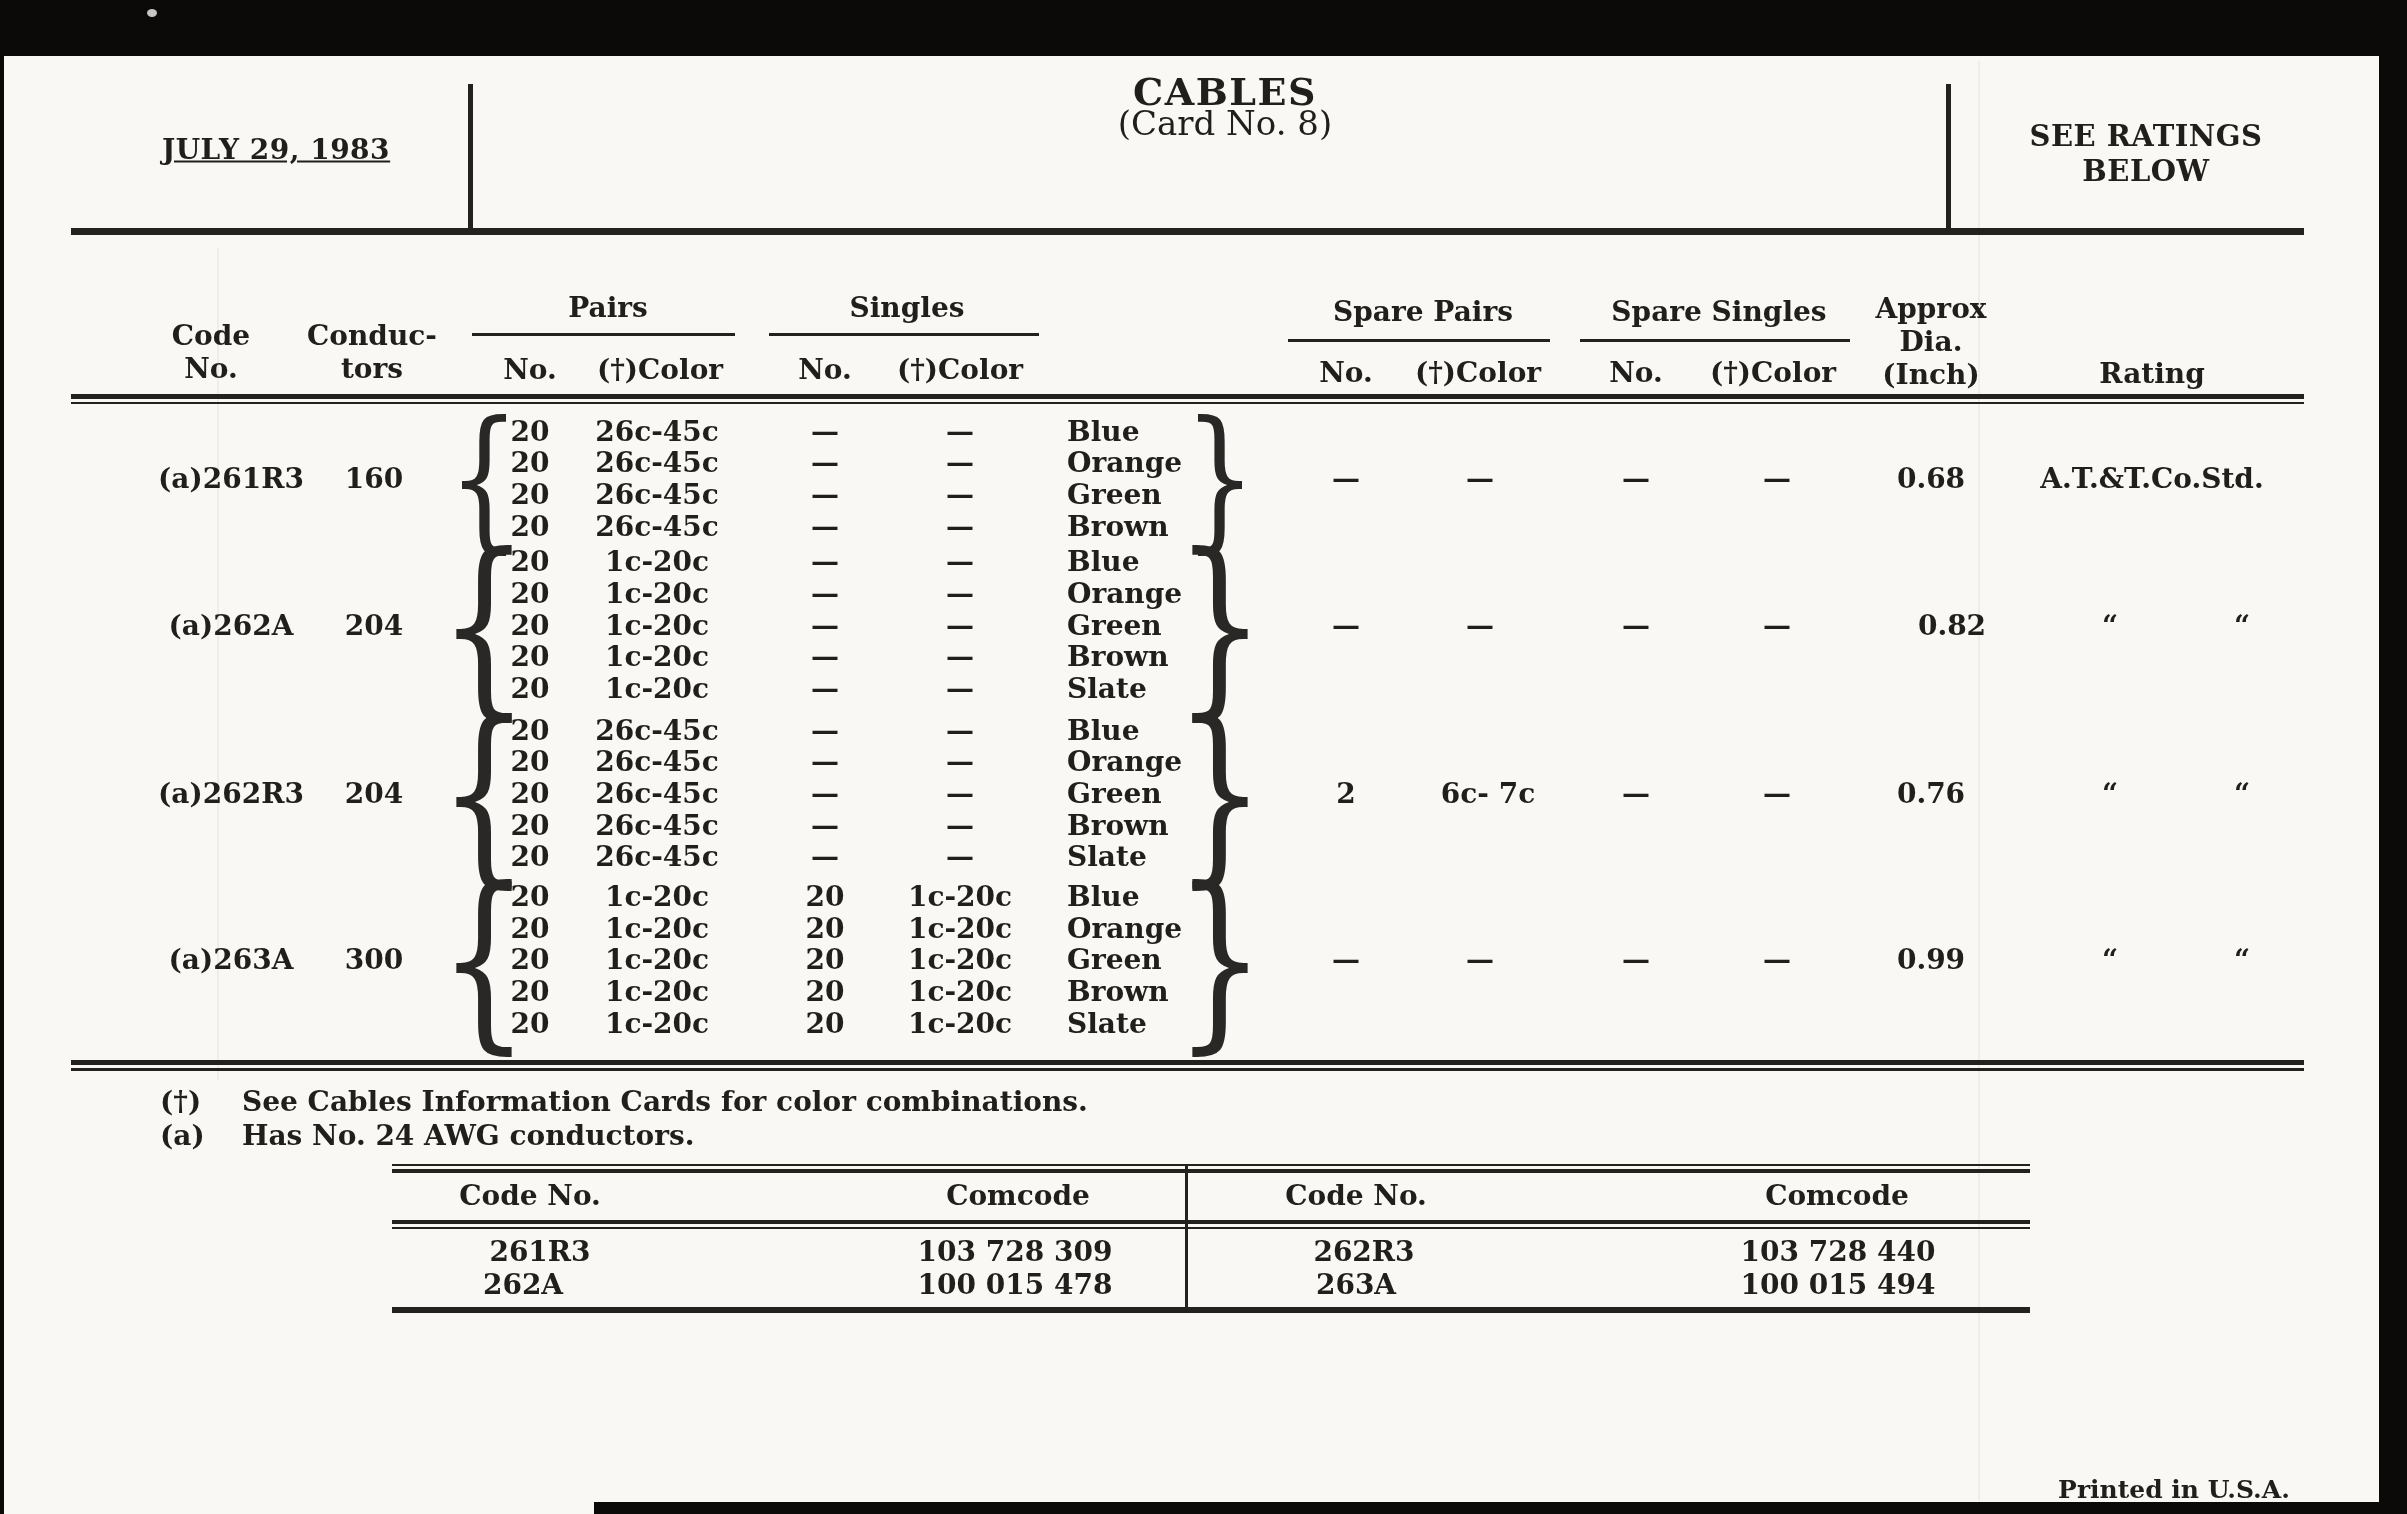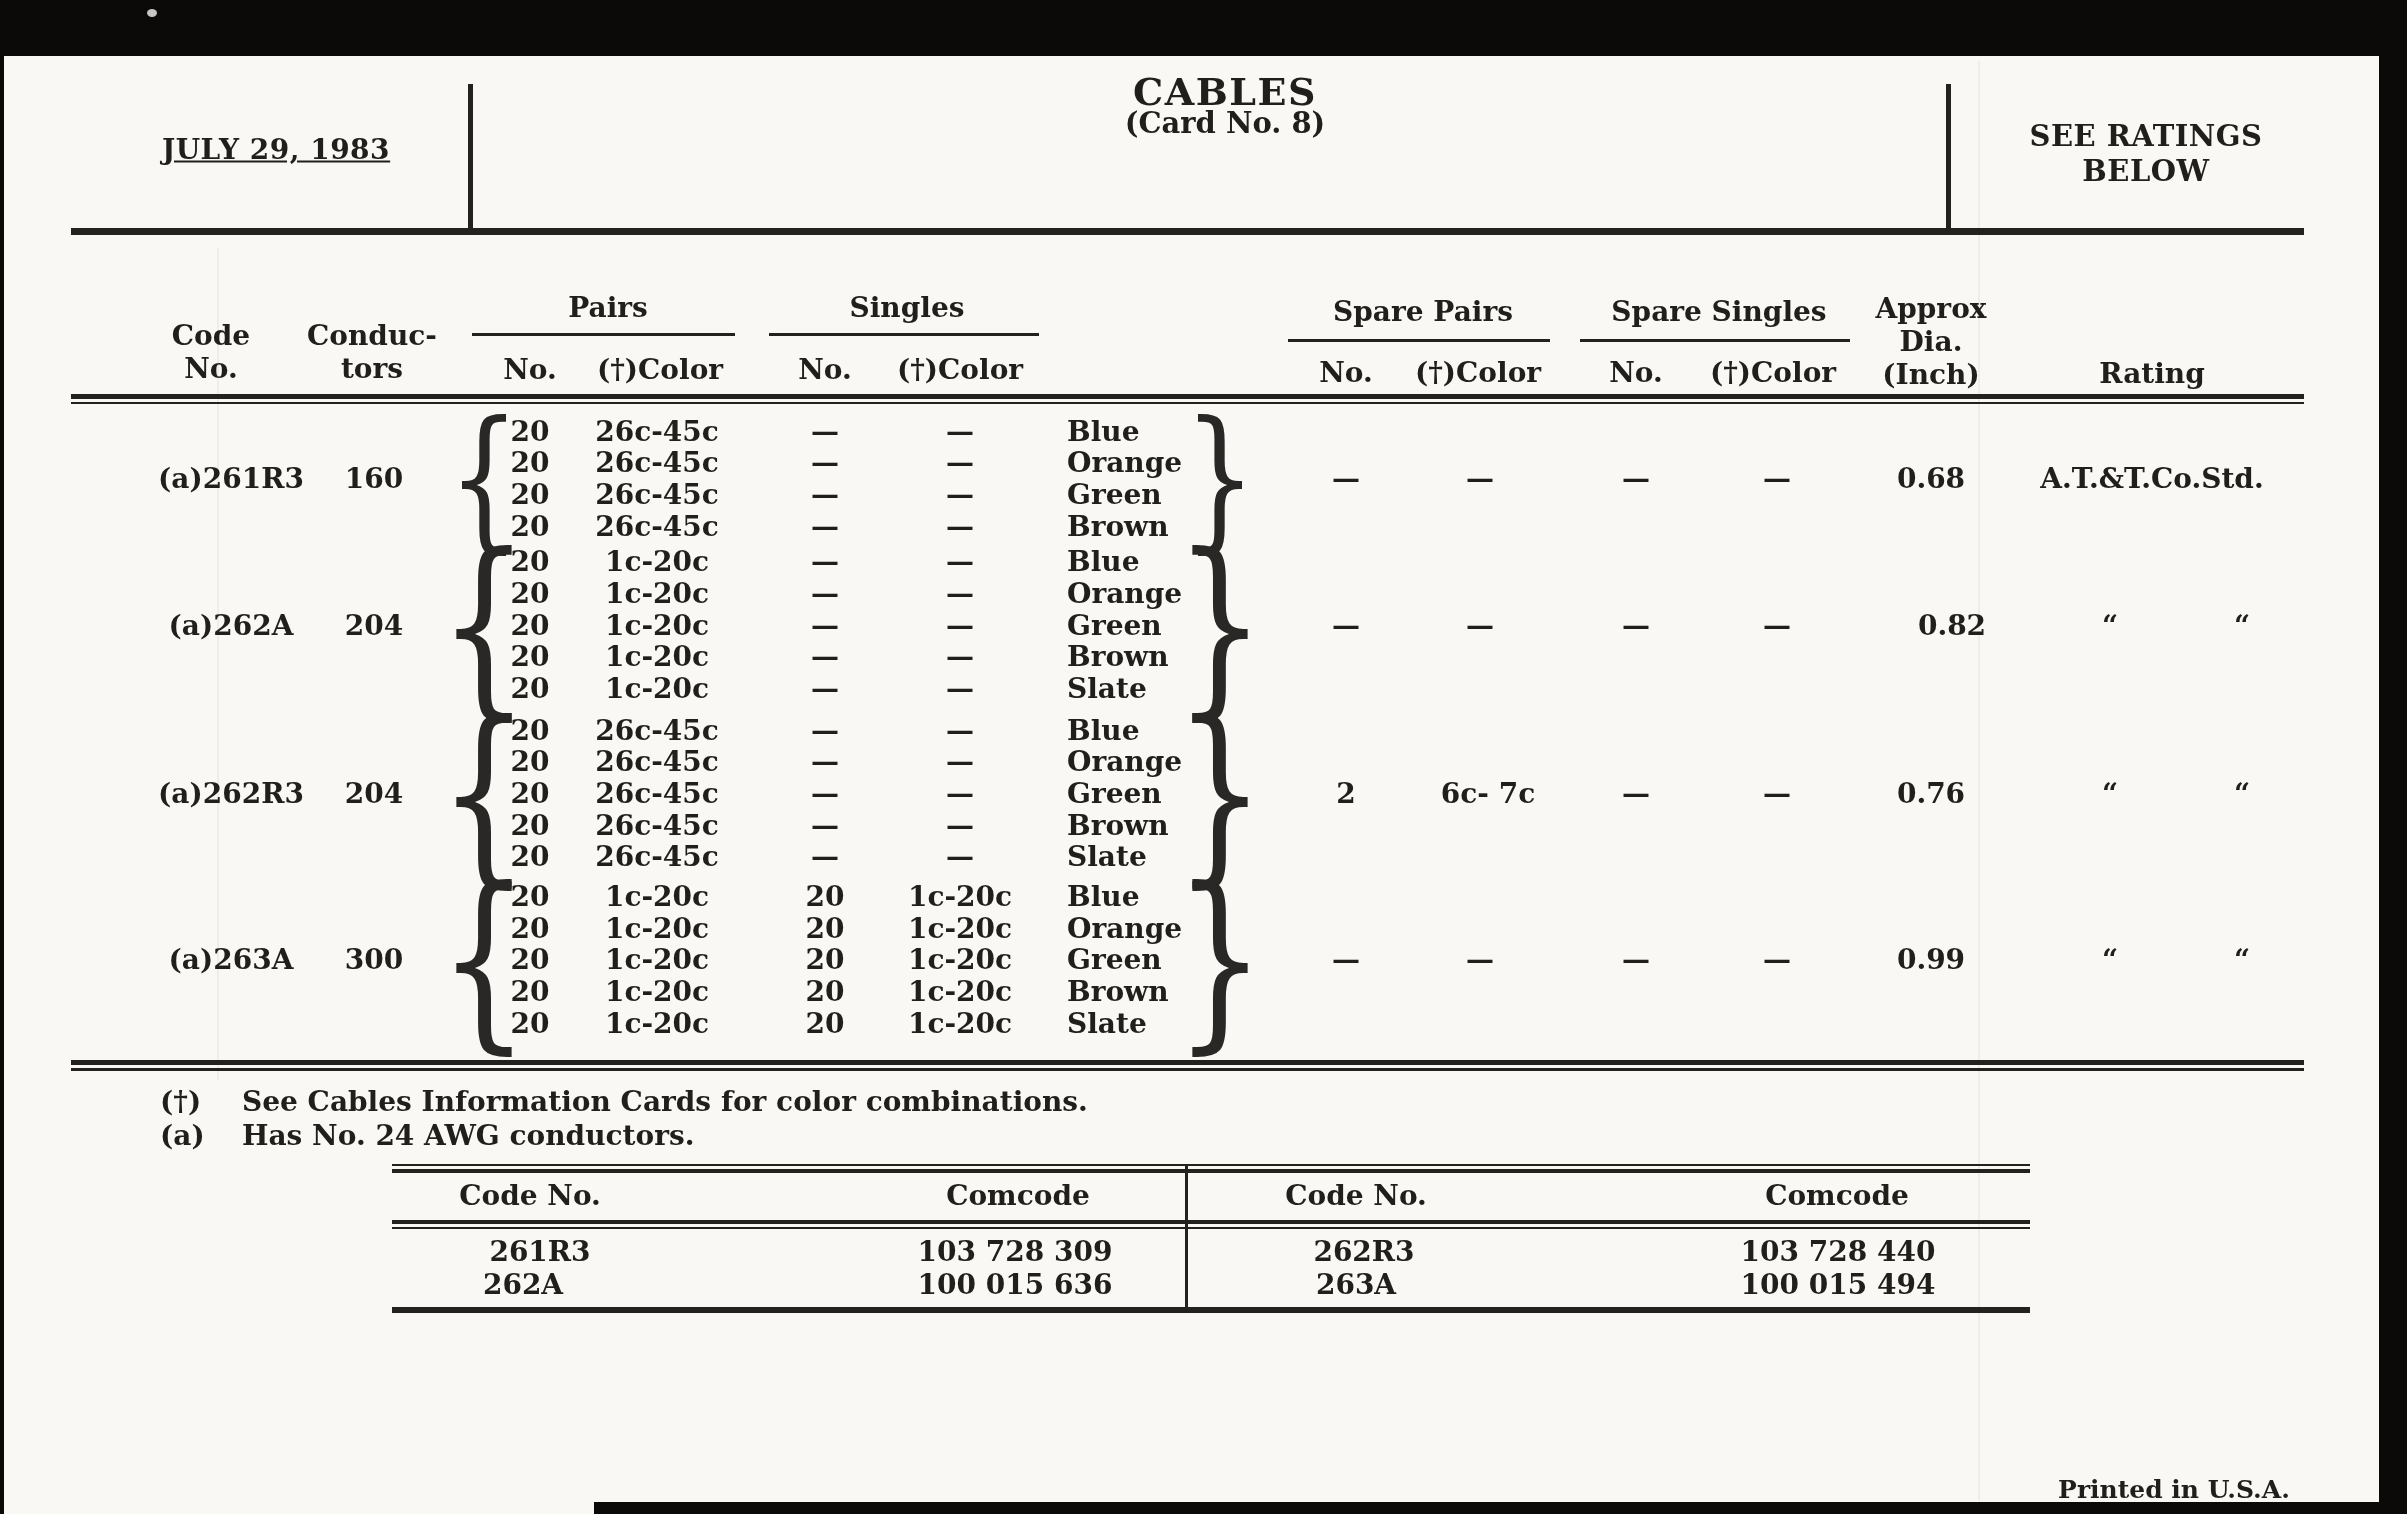--- a/index.html
+++ b/index.html
@@ -8,21 +8,21 @@
   .card{position:absolute;left:4px;top:56px;width:2375px;height:1458px;background:#f9f8f4;}
   .abs{position:absolute;}
   .c{transform:translate(-50%,-50%);white-space:nowrap;}
   .l{transform:translate(0,-50%);white-space:nowrap;}
   .cell{font-weight:700;font-size:28px;}
   .hdr{font-weight:700;font-size:28px;text-align:center;line-height:33px;}
   .rule{background:#24221f;}
   .crease{background:rgba(40,35,25,0.05);}
   .brace{font-family:"DejaVu Serif",serif;font-weight:400;color:#2a2826;line-height:1;}
   .big-title{font-size:38px;font-weight:700;letter-spacing:1.5px;}
-  .subtitle{font-size:29px;font-weight:700;}
+  .subtitle{font-size:34px;font-weight:400;}
   .date{font-size:28px;font-weight:700;letter-spacing:0.5px;}
   .note{font-size:29px;font-weight:700;text-align:center;line-height:35px;letter-spacing:0.5px;}
   .fnotes{font-size:28px;font-weight:700;}
   .fline{display:flex;line-height:34px;}
   .fmark{width:82px;}
   .footer-text{font-size:25px;font-weight:700;}
   .dot{background:#c8c6c2;border-radius:50%;}
 </style>
 </head>
 <body>
@@ -251,21 +251,21 @@
   <div class="abs c cell" style="left:1018px;top:1195px;">Comcode</div>
   <div class="abs c cell" style="left:1356px;top:1195px;">Code No.</div>
   <div class="abs c cell" style="left:1837px;top:1195px;">Comcode</div>
 
   <div class="abs c cell" style="left:540px;top:1251px;">261R3</div>
   <div class="abs c cell" style="left:1015px;top:1251px;">103 728 309</div>
   <div class="abs c cell" style="left:1364px;top:1251px;">262R3</div>
   <div class="abs c cell" style="left:1838px;top:1251px;">103 728 440</div>
 
   <div class="abs c cell" style="left:523px;top:1284px;">262A</div>
-  <div class="abs c cell" style="left:1015px;top:1284px;">100 015 636</div>
+  <div class="abs c cell" style="left:1015px;top:1284px;">100 015 478</div>
   <div class="abs c cell" style="left:1356px;top:1284px;">263A</div>
   <div class="abs c cell" style="left:1838px;top:1284px;text-align:center;">100 015 494</div>
 
   <div class="abs c footer-text" style="left:2174px;top:1489px;">Printed in U.S.A.</div>
 
   <div class="abs" style="left:594px;top:1502px;width:1814px;height:13px;background:#0b0a09;"></div>
 </div>
 
 
 </body></html>

